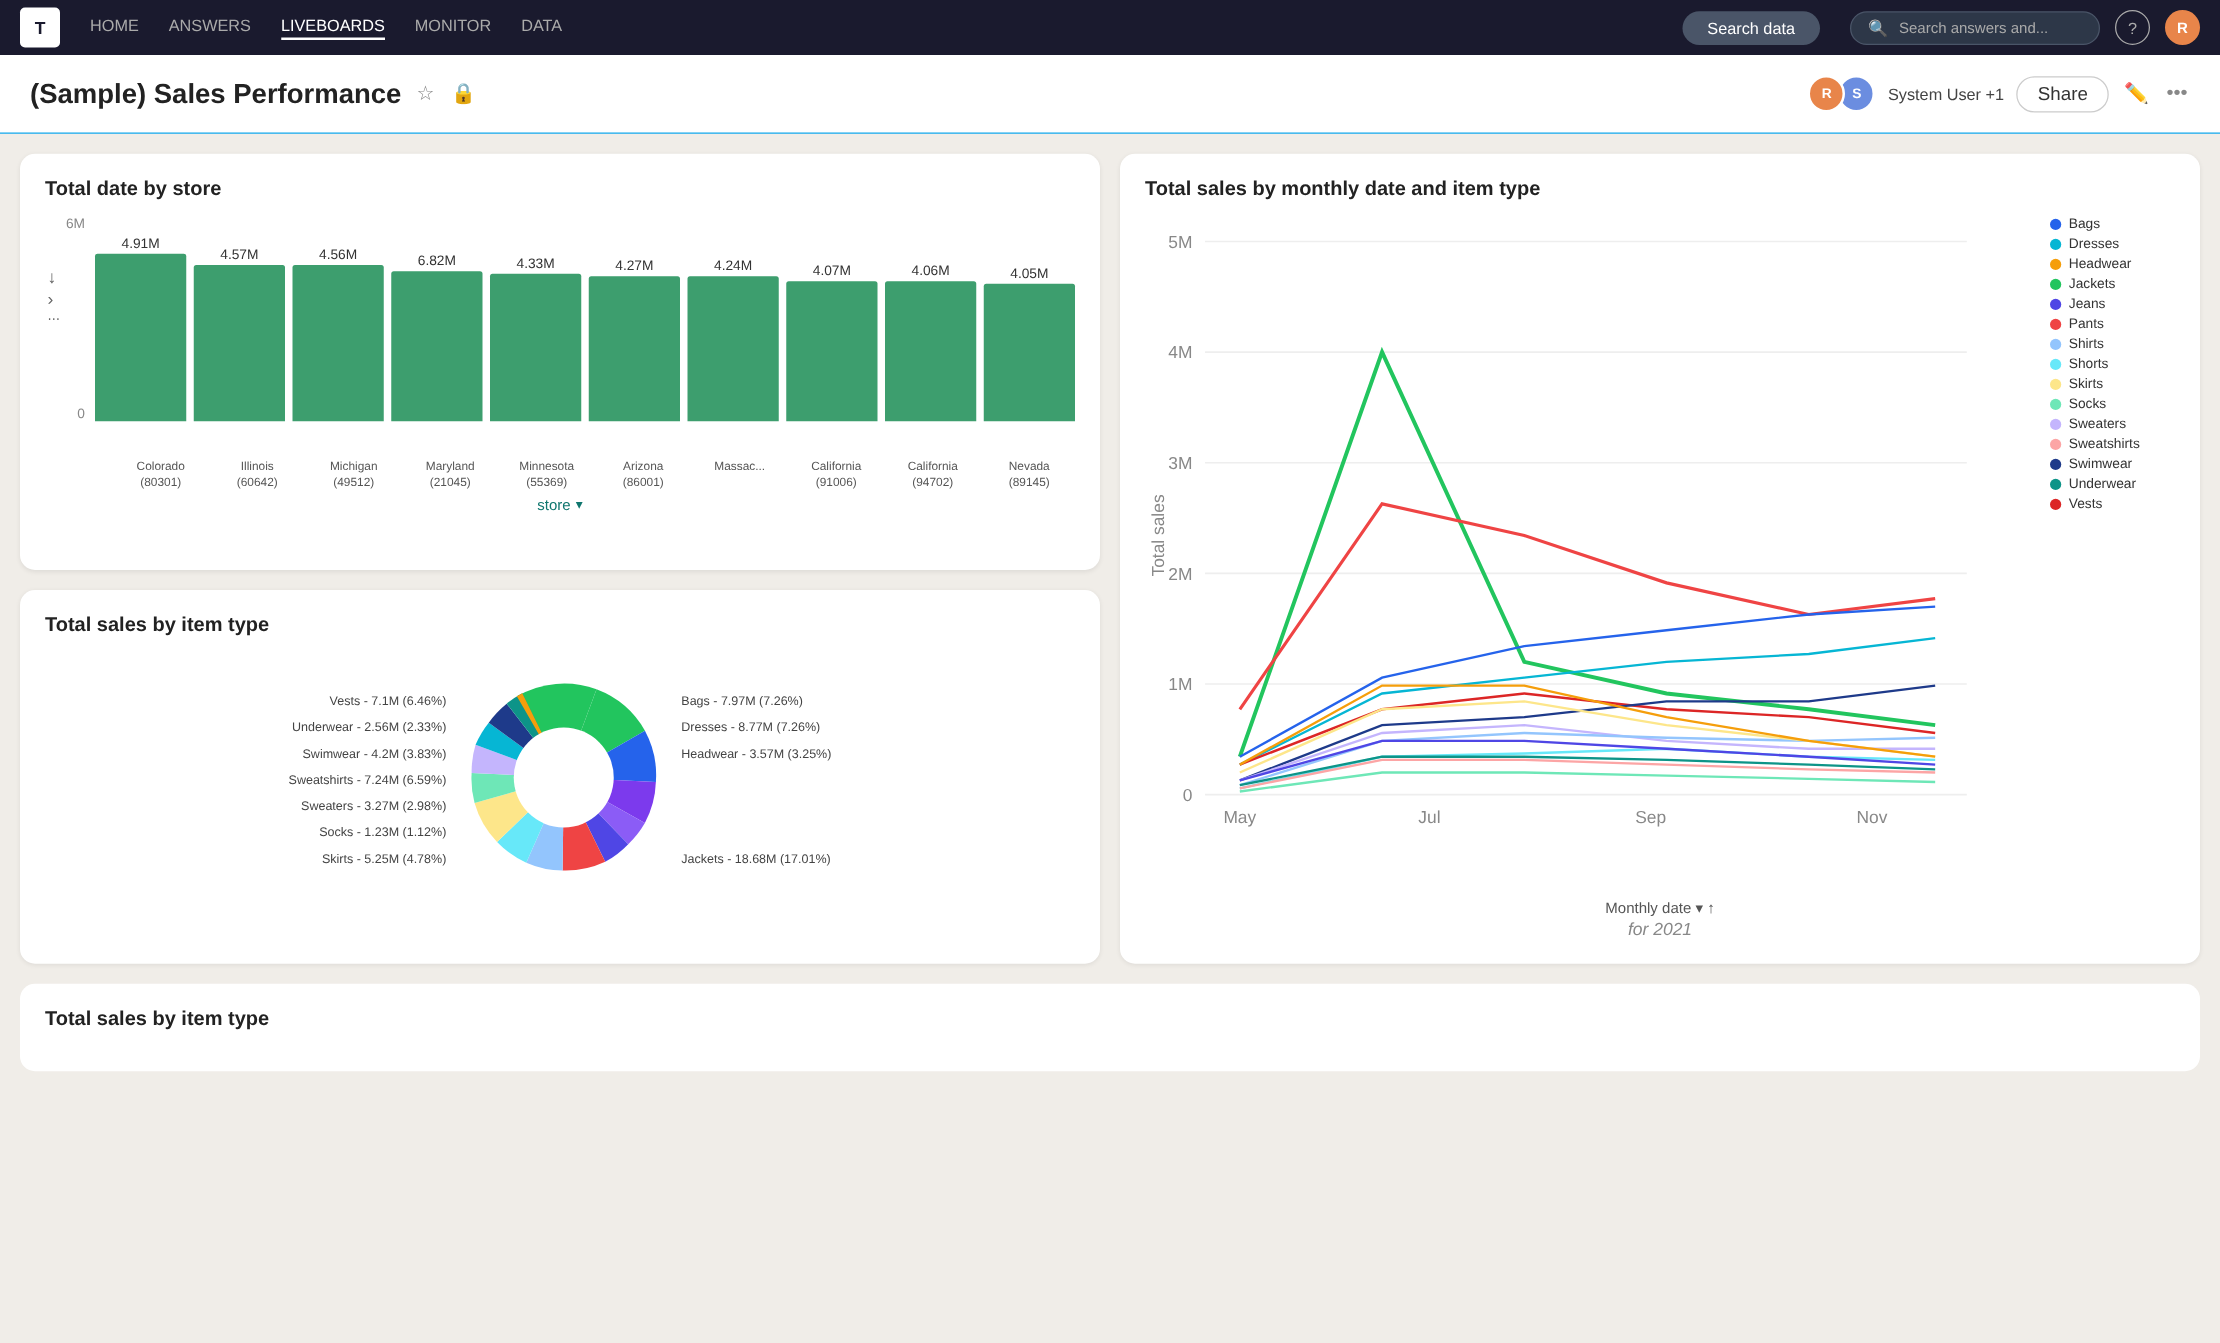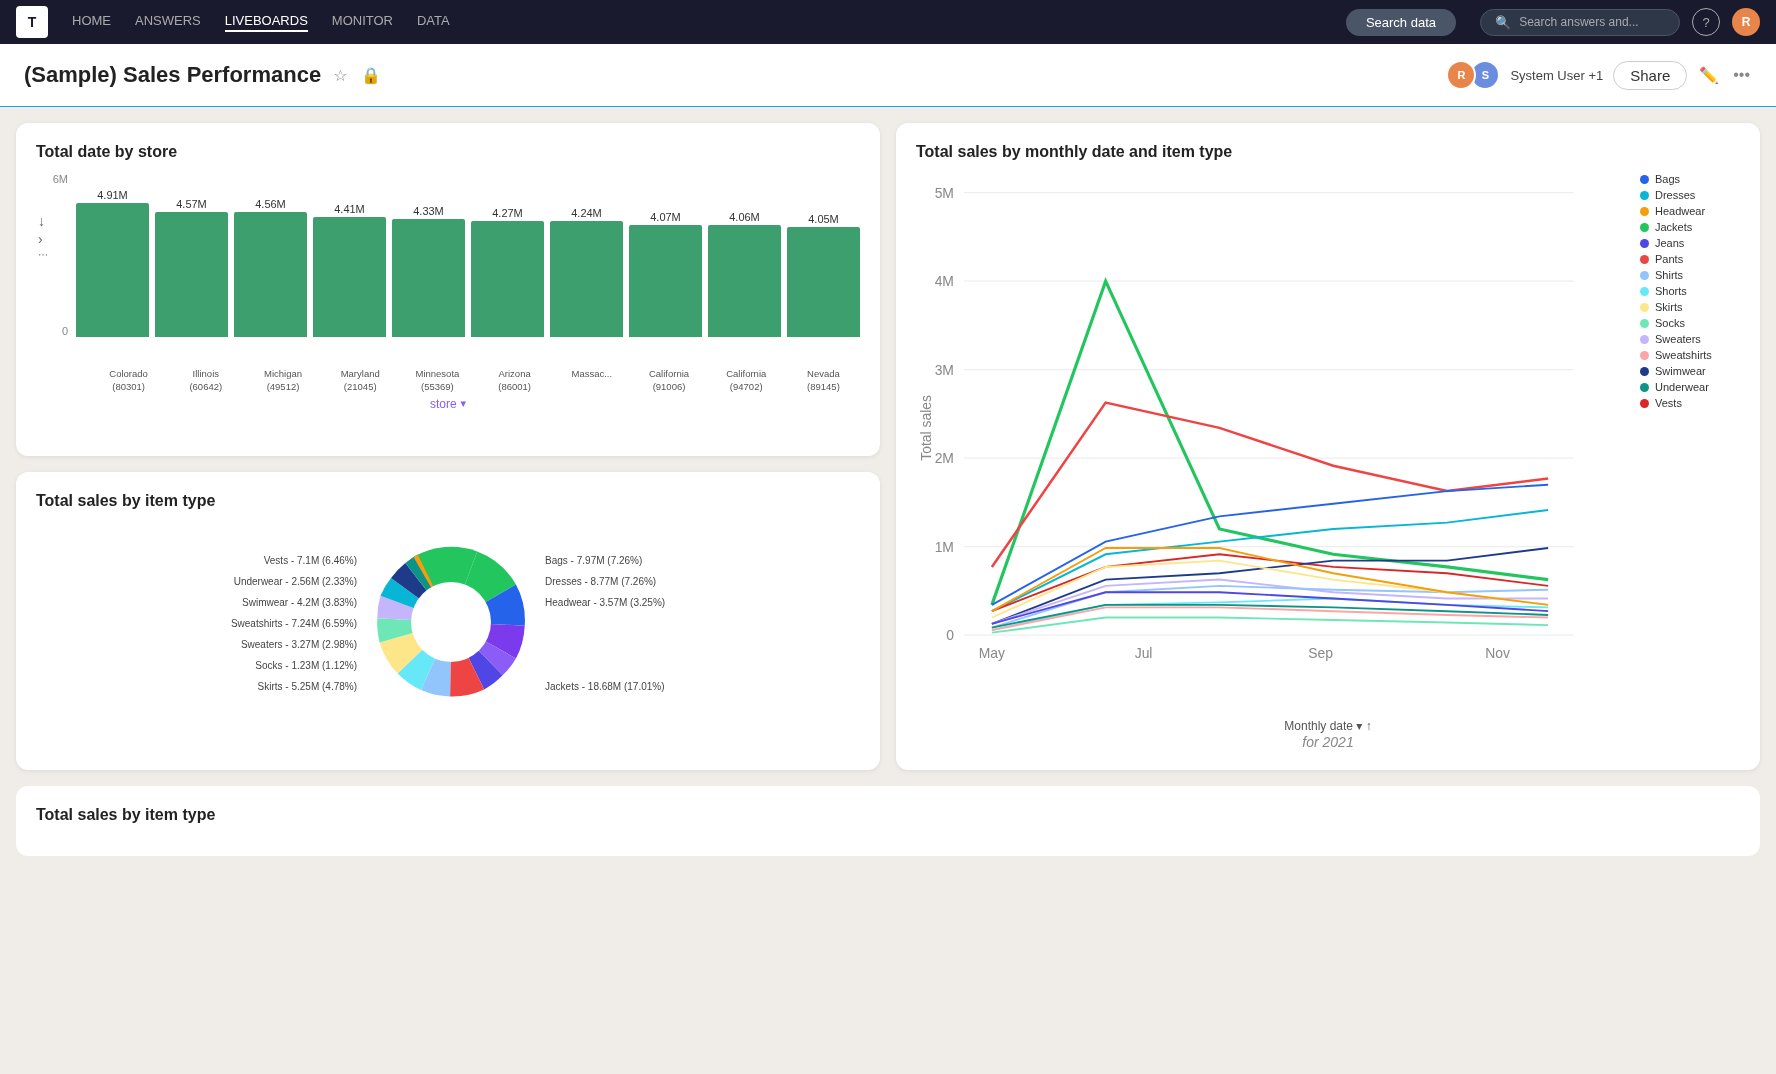--- a/index.html
+++ b/index.html
@@ -150,21 +150,21 @@
     .bar-label {
       font-size: 9.5px;
       color: #555;
       text-align: center;
       margin-top: 4px;
       line-height: 1.3;
     }
     .chart-axis-label {
       text-align: center;
       font-size: 12px;
-      color: #8b5cf6;
+      color: #0f766e;
       margin-top: 4px;
       display: flex;
       justify-content: center;
       gap: 4px;
     }
 
     
     .line-chart-area {
       display: flex;
       gap: 16px;
@@ -257,21 +257,21 @@
         </div>
         <div class="bar-wrap">
           <div class="bar-value">4.57M</div>
           <div class="bar" style="height:76%;"></div>
         </div>
         <div class="bar-wrap">
           <div class="bar-value">4.56M</div>
           <div class="bar" style="height:76%;"></div>
         </div>
         <div class="bar-wrap">
-          <div class="bar-value">4.41M</div>
+          <div class="bar-value">6.82M</div>
           <div class="bar" style="height:73%;"></div>
         </div>
         <div class="bar-wrap">
           <div class="bar-value">4.33M</div>
           <div class="bar" style="height:72%;"></div>
         </div>
         <div class="bar-wrap">
           <div class="bar-value">4.27M</div>
           <div class="bar" style="height:71%;"></div>
         </div>
@@ -286,21 +286,21 @@
         <div class="bar-wrap">
           <div class="bar-value">4.06M</div>
           <div class="bar" style="height:68%;"></div>
         </div>
         <div class="bar-wrap">
           <div class="bar-value">4.05M</div>
           <div class="bar" style="height:67%;"></div>
         </div>
       </div>
 
-      <div style="position:absolute; left:56px; right:0; bottom:0; height:56px; display:flex; align-items:flex-start; gap:4px; padding-top:4px;">
+      <div style="position:absolute; left:56px; right:0; bottom:0; height:56px; display:flex; align-items:flex-start; gap:4px; padding-top:4px;justify-content:center;">
         <div class="bar-wrap">
             <div class="bar-label">Colorado<br>(80301)</div>
           </div>
         <div class="bar-wrap">
             <div class="bar-label">Illinois<br>(60642)</div>
           </div>
         <div class="bar-wrap">
             <div class="bar-label">Michigan<br>(49512)</div>
           </div>
         <div class="bar-wrap">

